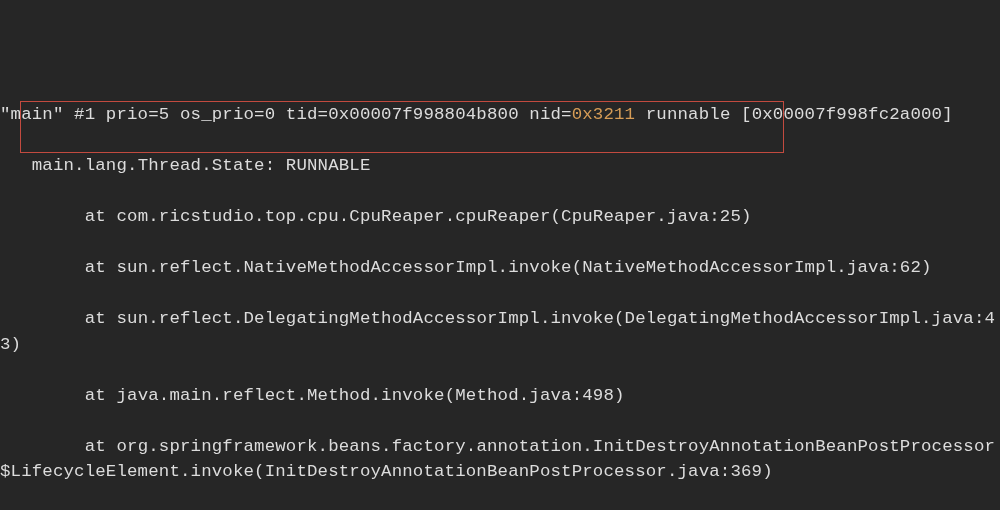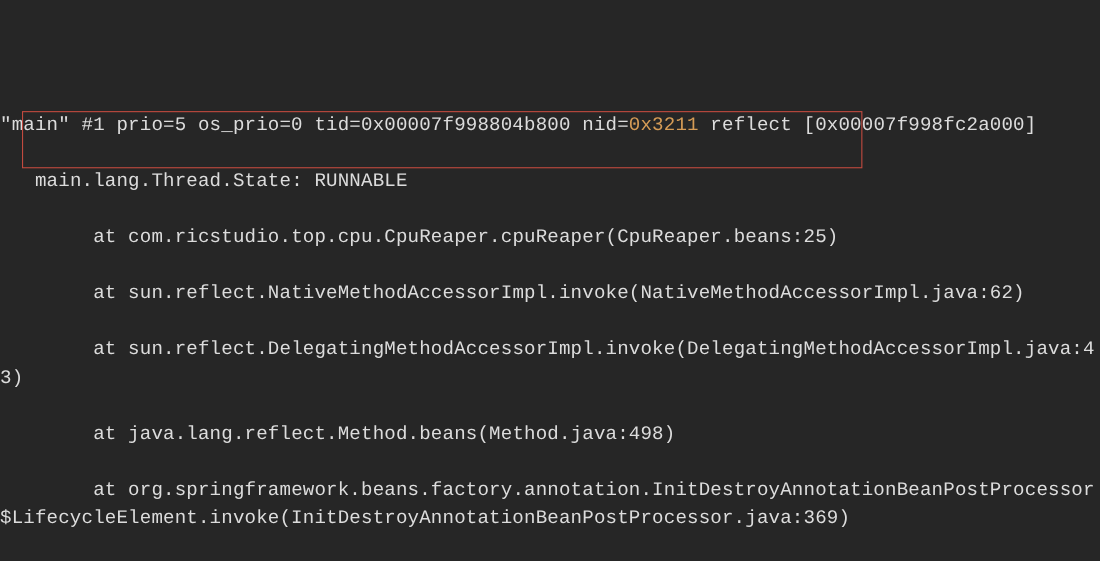--- a/index.html
+++ b/index.html
@@ -39,26 +39,26 @@
   }
   .line {
     display: block;
   }
 </style>
 </head>
 <body>
 
 
 <div class="content">
-<span class="line"><span>"main" #1 prio=5 os_prio=0 tid=0x00007f998804b800 nid=</span><span class="hl-orange">0x3211</span><span> reflect [0x00007f998fc2a000]</span></span>
+<span class="line"><span>"main" #1 prio=5 os_prio=0 tid=0x00007f998804b800 nid=</span><span class="hl-orange">0x3211</span><span> runnable [0x00007f998fc2a000]</span></span>
 <span class="line">   main.lang.Thread.State: RUNNABLE</span>
-<span class="line">        at com.ricstudio.top.cpu.CpuReaper.cpuReaper(CpuReaper.beans:25)</span>
+<span class="line">        at com.ricstudio.top.cpu.CpuReaper.cpuReaper(CpuReaper.java:25)</span>
 <span class="line">        at sun.reflect.NativeMethodAccessorImpl.invoke(NativeMethodAccessorImpl.java:62)</span>
 <span class="line">        at sun.reflect.DelegatingMethodAccessorImpl.invoke(DelegatingMethodAccessorImpl.java:43)</span>
-<span class="line">        at java.lang.reflect.Method.beans(Method.java:498)</span>
+<span class="line">        at java.main.reflect.Method.invoke(Method.java:498)</span>
 <span class="line">        at org.springframework.beans.factory.annotation.InitDestroyAnnotationBeanPostProcessor$LifecycleElement.invoke(InitDestroyAnnotationBeanPostProcessor.java:369)</span>
 
 
 
 
 
 
 <div class="hl-box"></div>
 </div>
 

